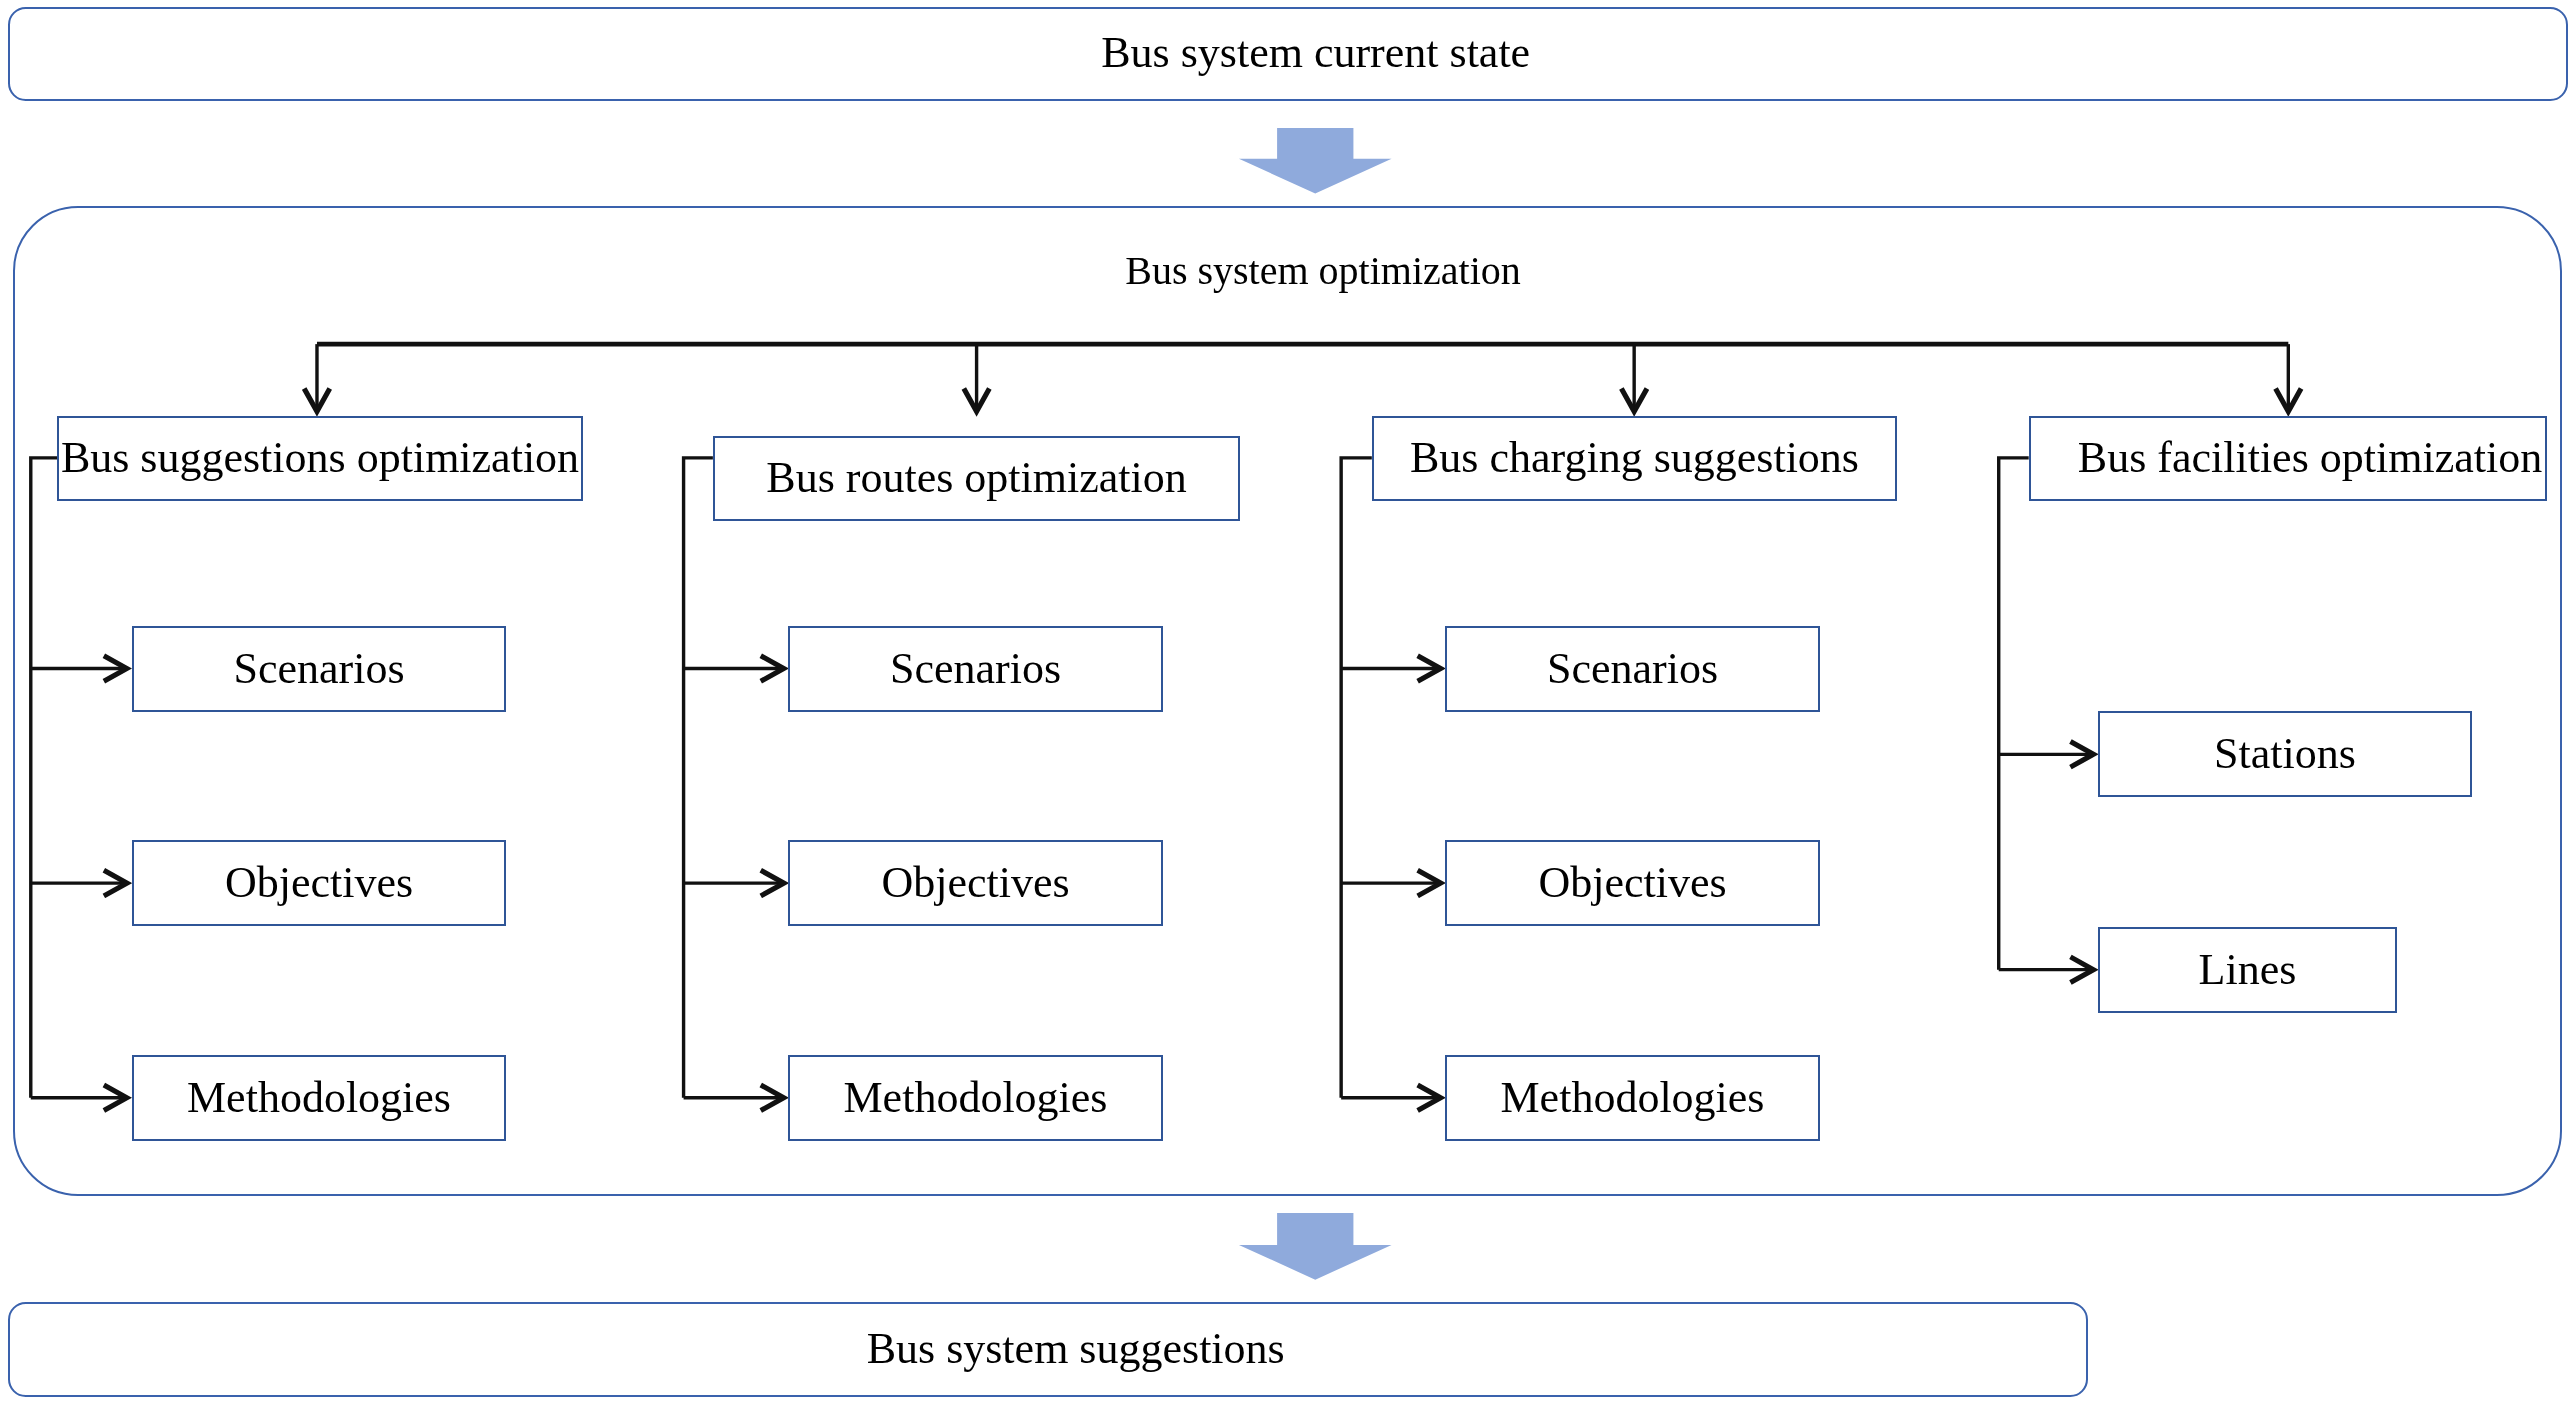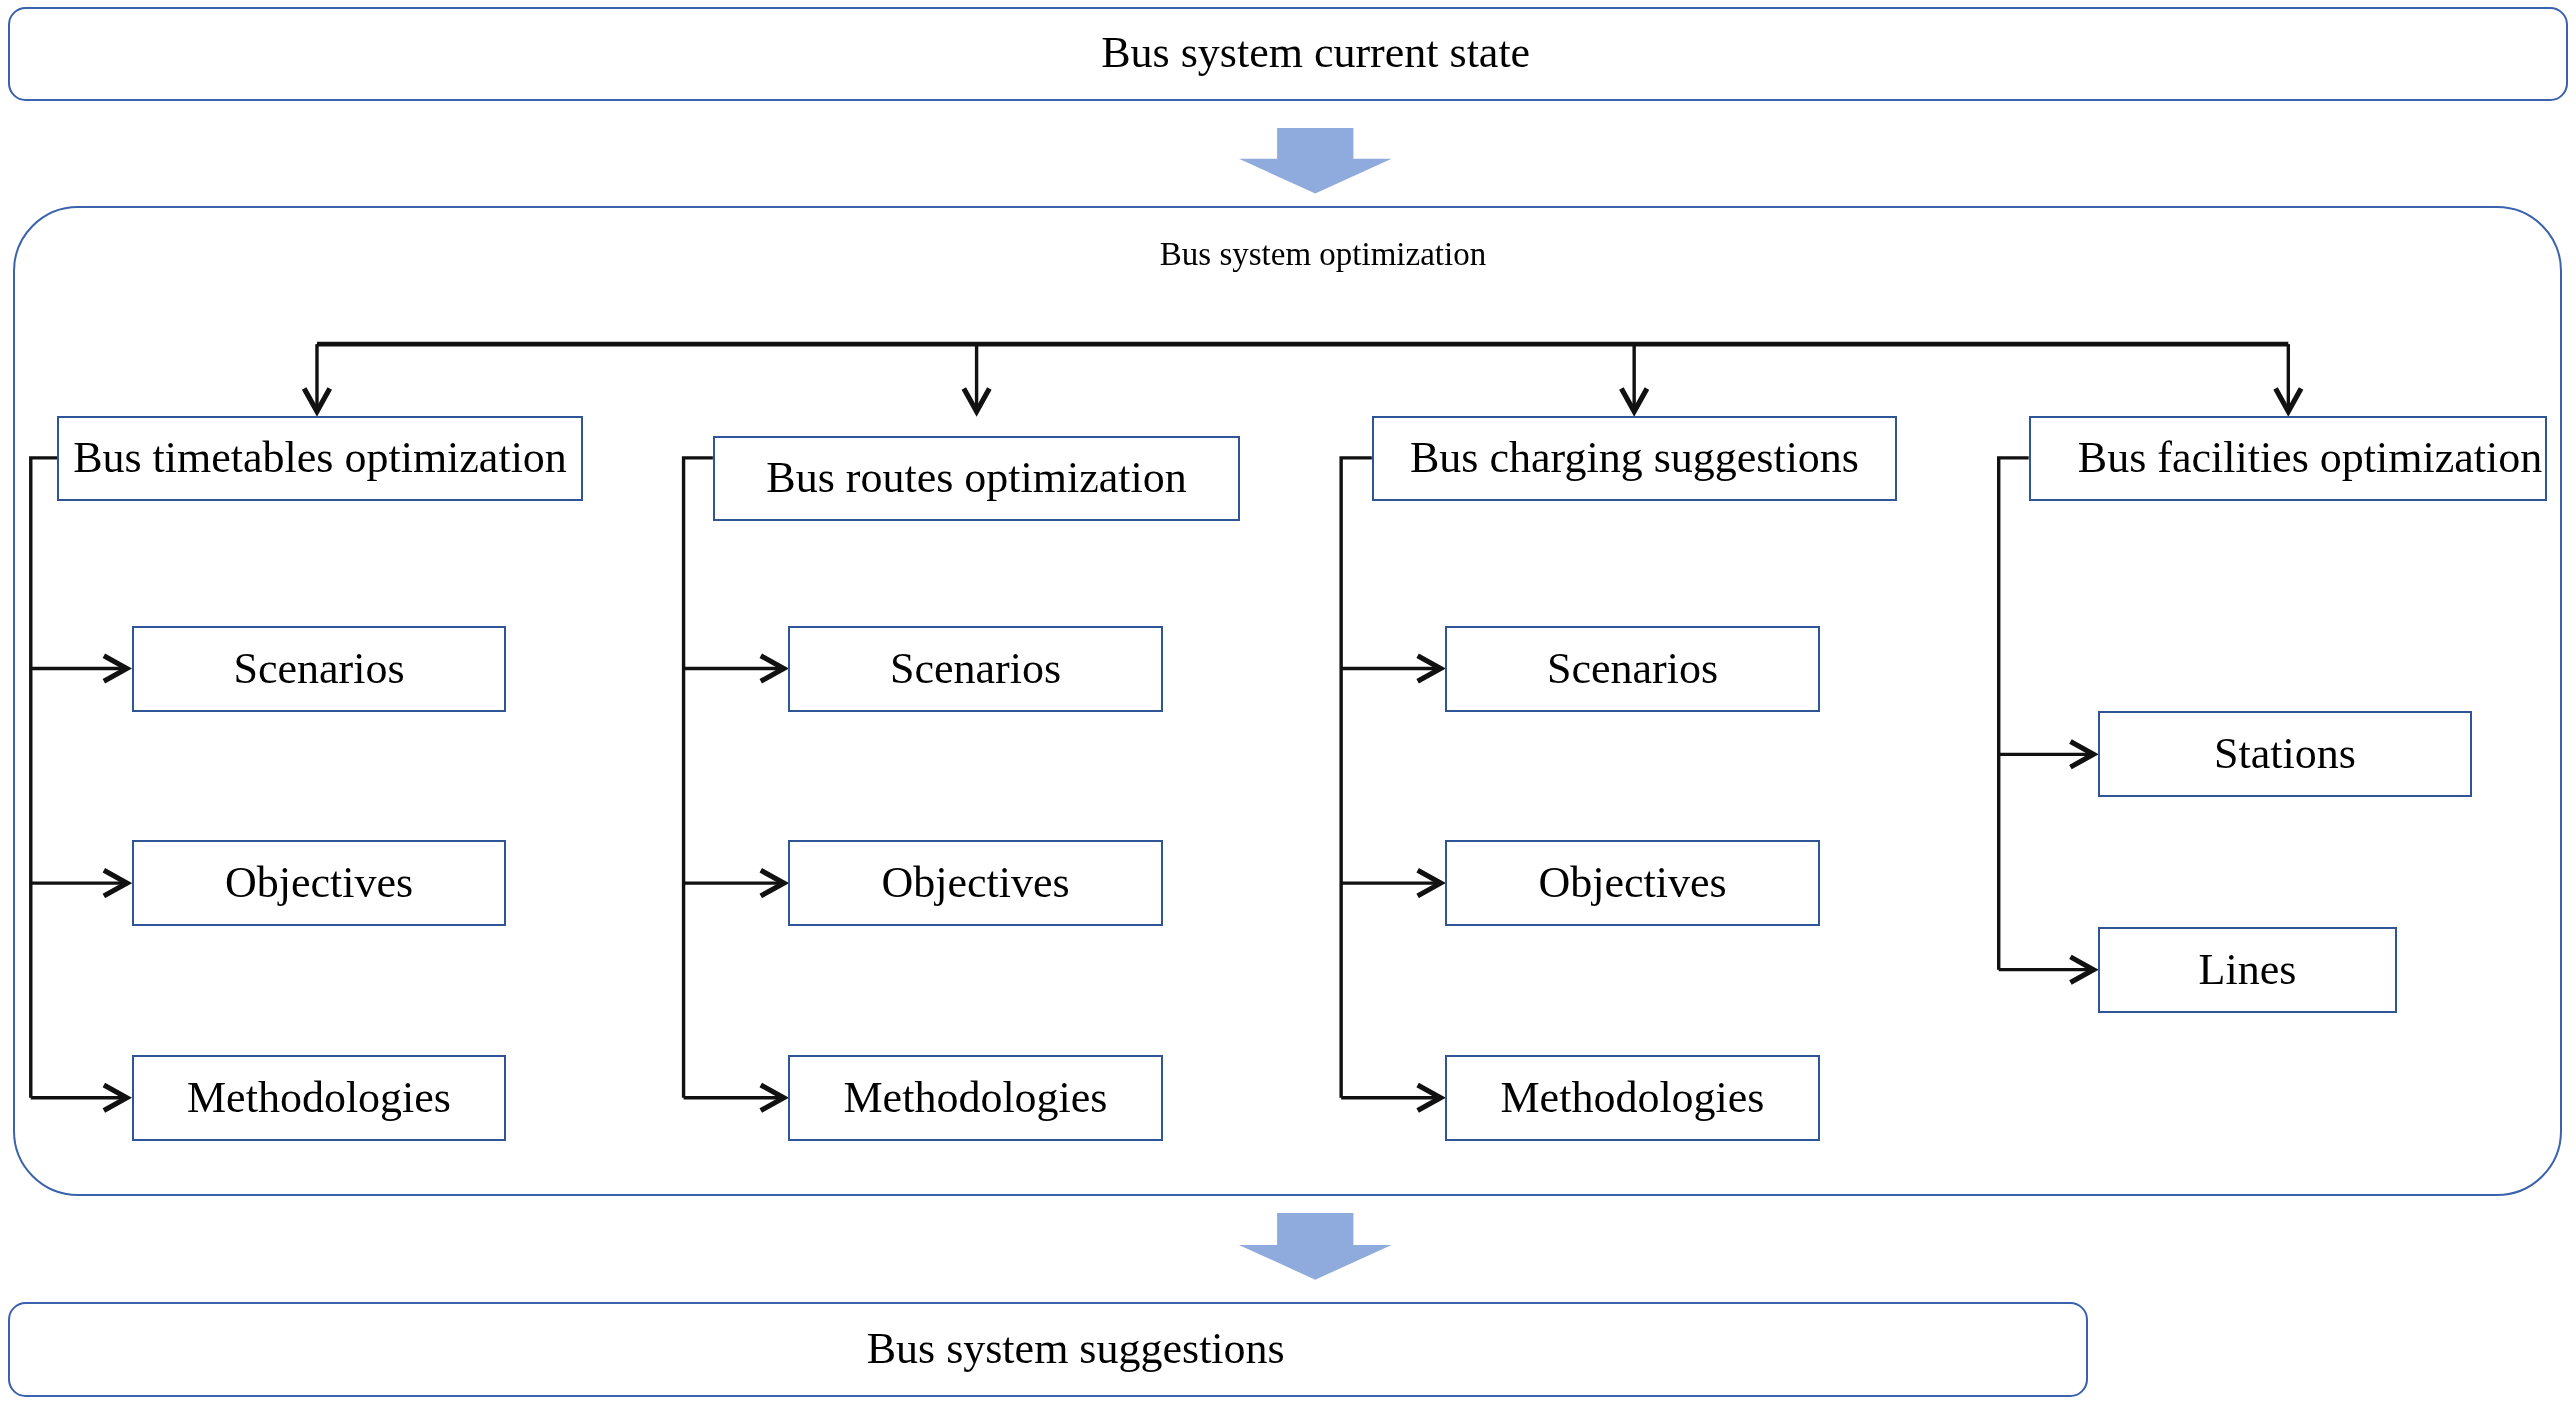--- a/index.html
+++ b/index.html
@@ -32,23 +32,23 @@
     border:2.7px solid var(--outer-blue);
     border-radius:65px;
     background:transparent;
   }
   .inner{
     border:2.7px solid var(--inner-blue);
   }
   .shift span{padding-left:55px;}
   .diagram-title{
     position:absolute;
-    left:0;top:224px;width:2576px;
+    left:0;top:240px;width:2576px;
     text-align:center;
-    font-size:33px;
+    font-size:40px;
     line-height:61px;
     padding-left:70px;
   }
   svg.connectors{
     position:absolute;left:0;top:0;width:2576px;height:1401px;
     pointer-events:none;
   }
 </style>
 </head>
 <body>
@@ -101,21 +101,21 @@
 </svg>
 
 <div class="box outer shift" style="left:8.2px;top:6.8px;width:2560px;height:94px;">
   <span>Bus system current state</span>
 </div>
 
 <div class="container-frame"></div>
 <div class="diagram-title">Bus system optimization</div>
 
 <div class="box inner" style="left:57px;top:416px;width:526px;height:85px;">
-  <span>Bus timetables optimization</span>
+  <span>Bus suggestions optimization</span>
 </div>
 <div class="box inner" style="left:713px;top:436px;width:527px;height:85px;font-family:Liberation Serif, serif;">
   <span>Bus routes optimization</span>
 </div>
 <div class="box inner" style="left:1372px;top:416px;width:525px;height:85px;">
   <span>Bus charging suggestions</span>
 </div>
 <div class="box inner" style="left:2029px;top:416px;width:518px;height:85px;padding-left:44px;">
   <span>Bus facilities optimization</span>
 </div>

